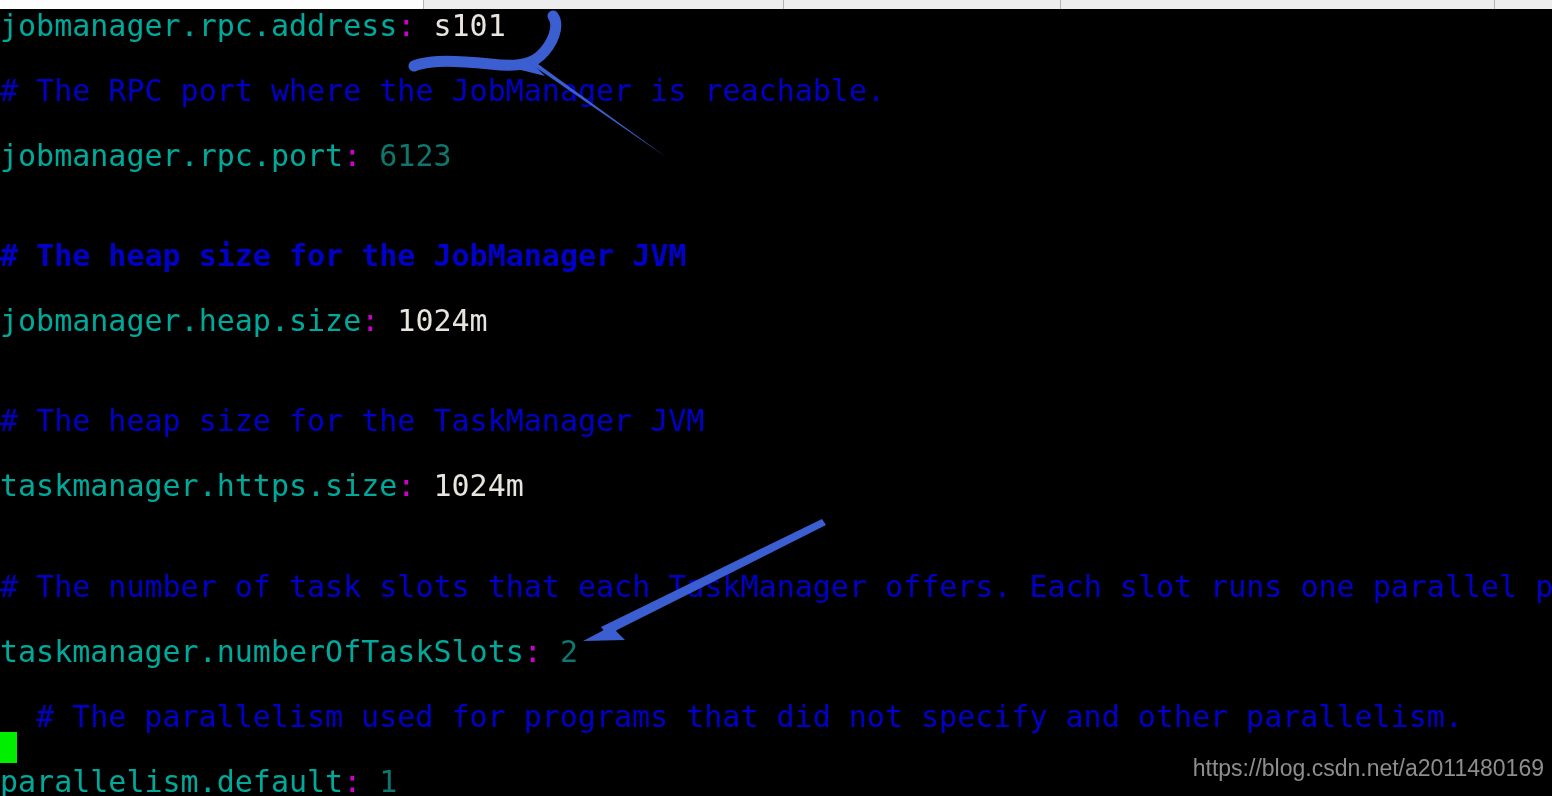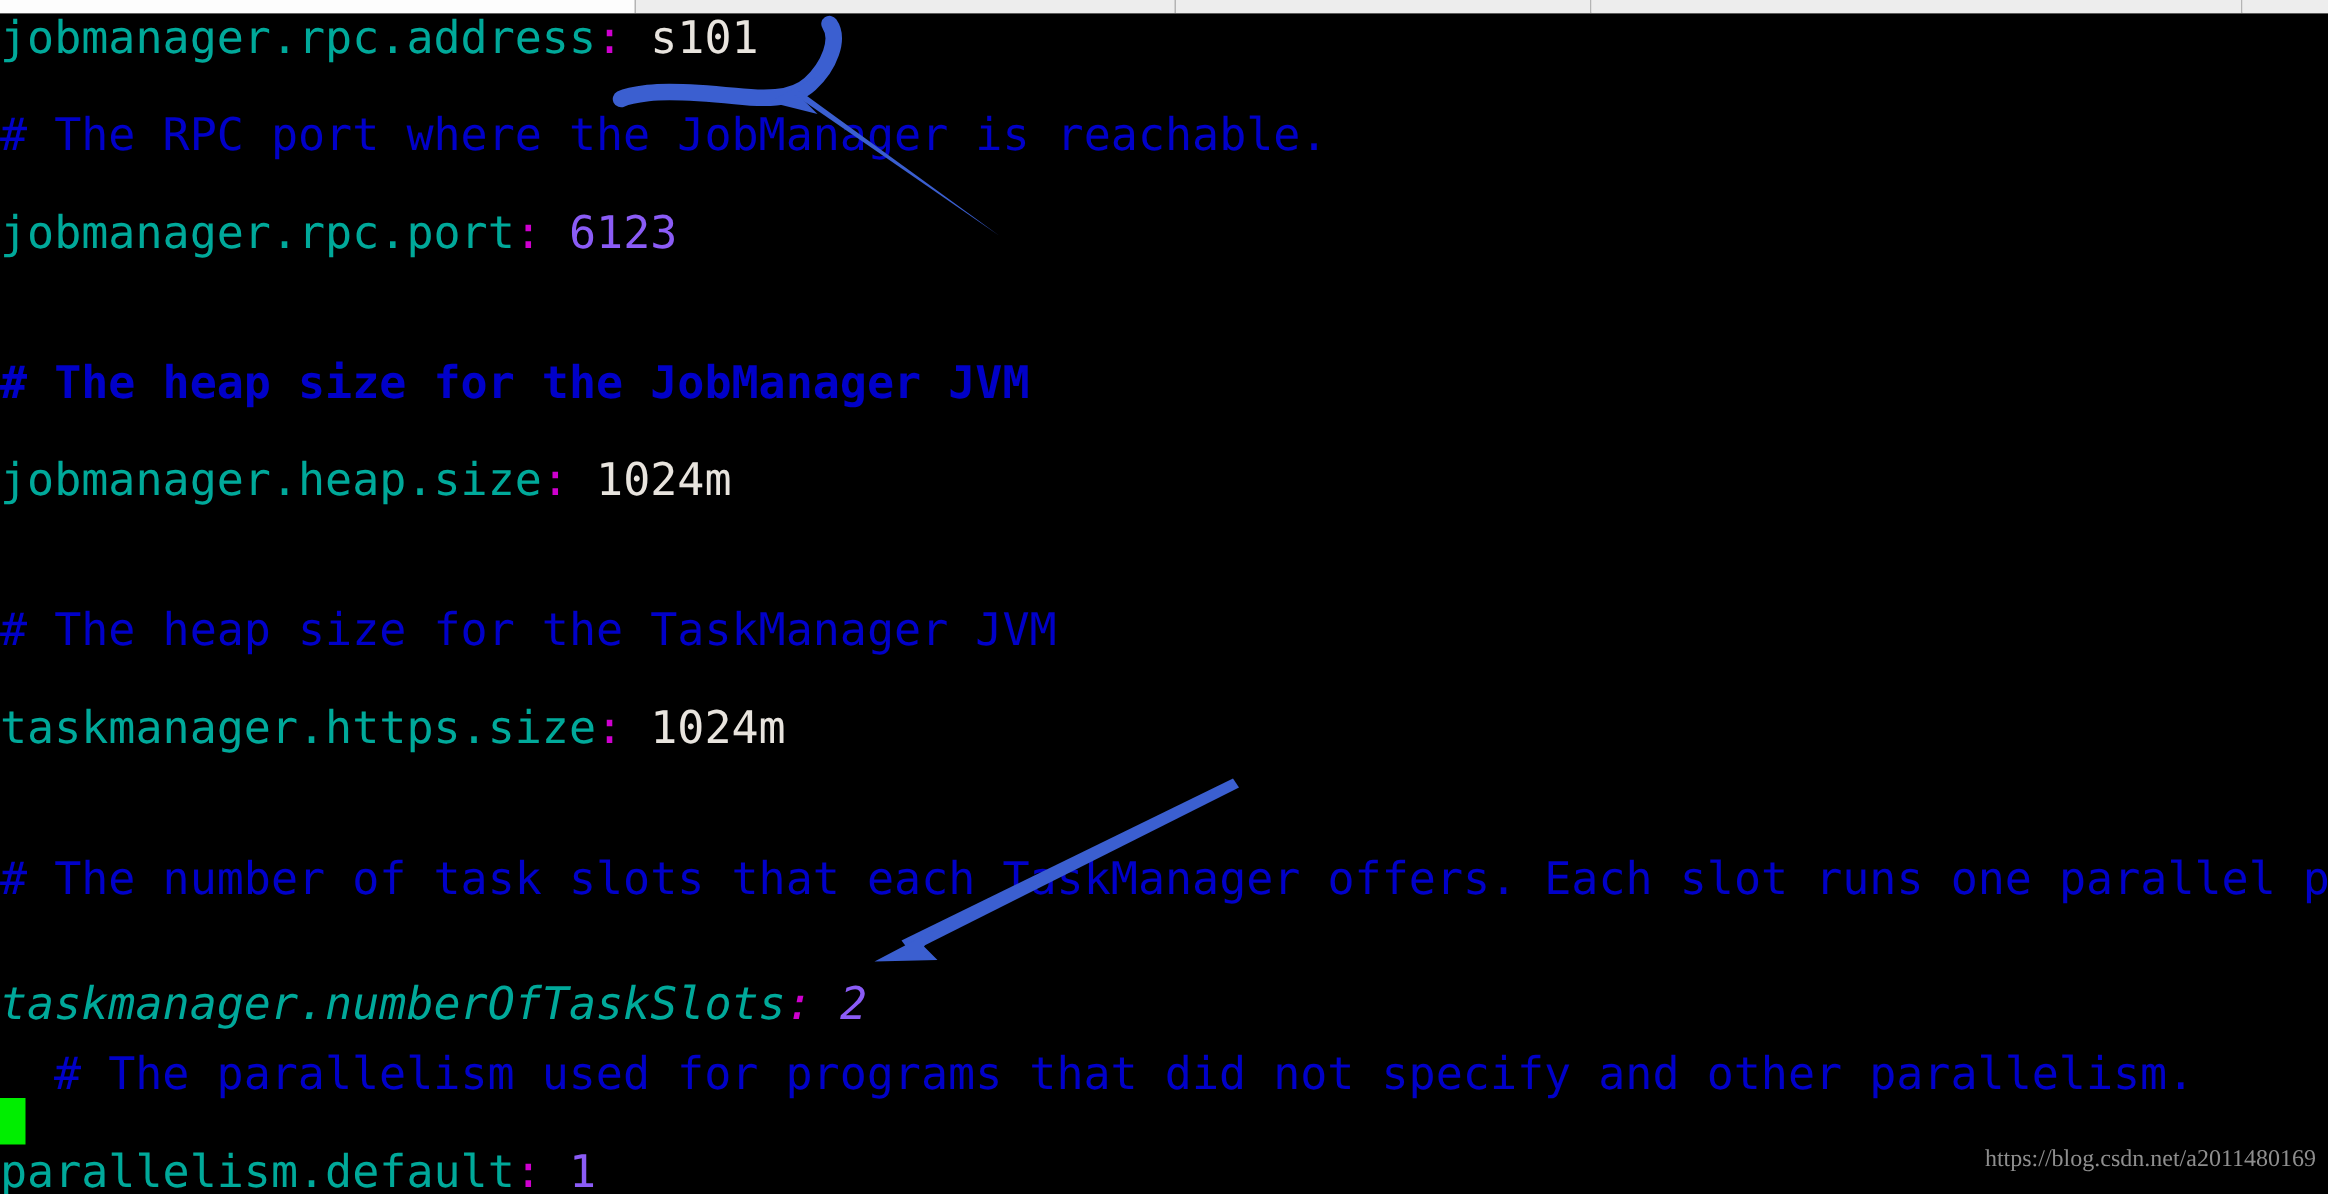--- a/index.html
+++ b/index.html
@@ -60,21 +60,21 @@
     white-space: pre;
     font-size: 30px;
     line-height: 34px;
     letter-spacing: 0px;
     font-family: "DejaVu Sans Mono", "Liberation Mono", monospace;
   }
   .comment { color: #0000c8; }
   .key     { color: #00a99a; }
   .colon   { color: #cf00cf; }
   .val-str { color: #e8e4de; }
-  .val-num { color: #8b5cf6; }
+  .val-num { color: #0f766e; }
 
   
   #cursor-block {
     position: absolute;
     background: #00ee00;
   }
 
   
   #annotations {
     position: absolute;
@@ -82,22 +82,22 @@
     width: 1552px;
     height: 796px;
     pointer-events: none;
   }
 
   
   #watermark {
     position: absolute;
     right: 8px;
     bottom: 14px;
-    font-family: Liberation Serif, serif;
-    font-size: 16px;
+    font-family: Liberation Sans, sans-serif;
+    font-size: 23px;
     color: #8e8e8e;
     white-space: pre;
   }
 </style>
 </head>
 <body>
 
 <div id="screen">
 
   <div id="chrome-strip">
@@ -119,21 +119,21 @@
     <div class="line comment" style="top:230px;font-weight:bold;"># The heap size for the JobManager JVM</div>
 
     <div class="line" style="top:295px;"><span class="key">jobmanager.heap.size</span><span class="colon">:</span><span class="val-str"> 1024m</span></div>
 
     <div class="line comment" style="top:395px;"># The heap size for the TaskManager JVM</div>
 
     <div class="line" style="top:460px;"><span class="key">taskmanager.https.size</span><span class="colon">:</span><span class="val-str"> 1024m</span></div>
 
     <div class="line comment" style="top:561px;"># The number of task slots that each TaskManager offers. Each slot runs one parallel p</div>
 
-    <div class="line" style="top:644px;font-style:italic;"><span class="key">taskmanager.numberOfTaskSlots</span><span class="colon">:</span><span class="val-num"> 2</span></div>
+    <div class="line" style="top:626px;"><span class="key">taskmanager.numberOfTaskSlots</span><span class="colon">:</span><span class="val-num"> 2</span></div>
 
     <div class="line comment" style="top:691px;padding-left:36px;"># The parallelism used for programs that did not specify and other parallelism.</div>
 
     <div id="cursor-block" style="left:0px; top:723px; width:17px; height:31px;"></div>
 
     <div class="line" style="top:756px;"><span class="key">parallelism.default</span><span class="colon">:</span><span class="val-num"> 1</span></div>
 
   </div>
 
   <svg id="annotations" viewBox="0 0 1552 796">

